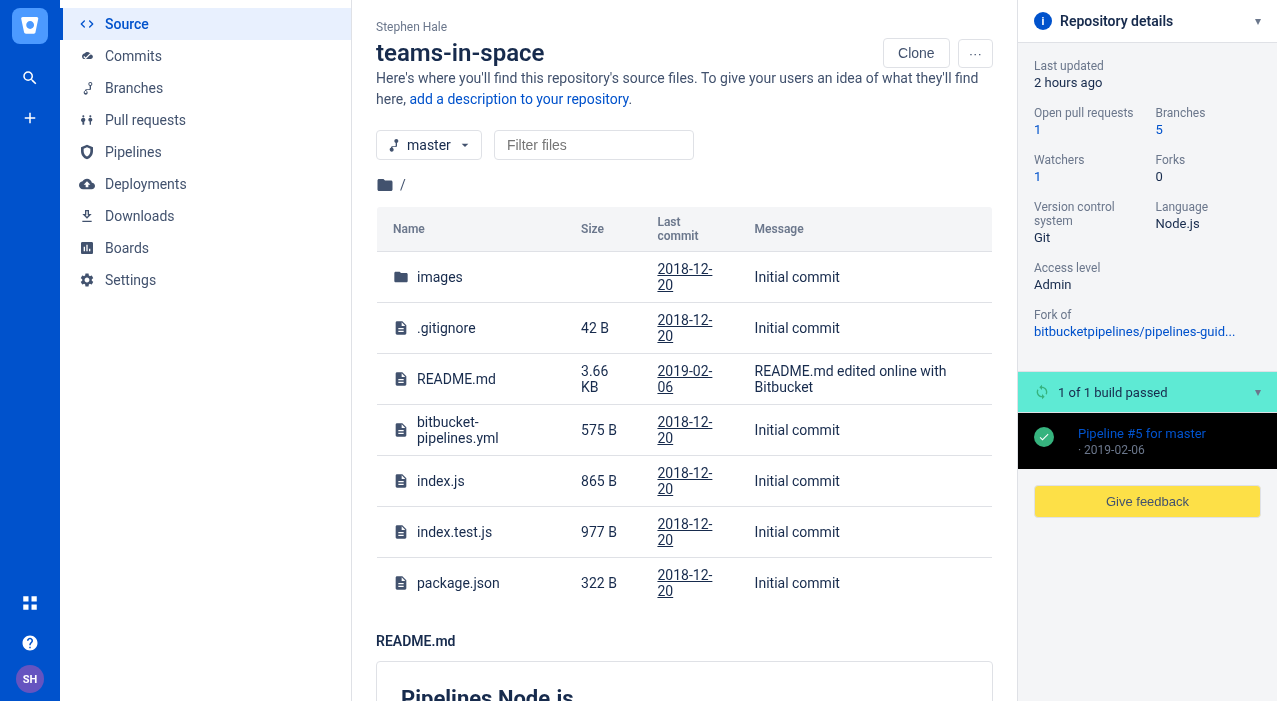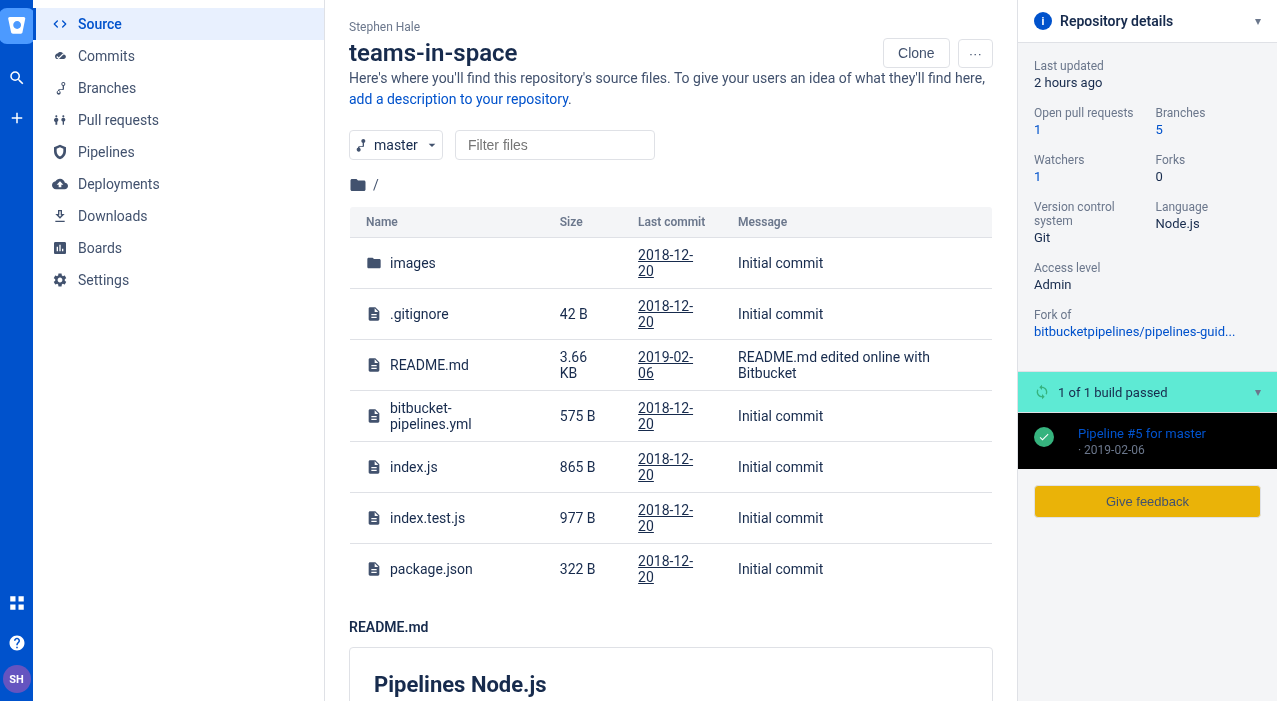--- a/index.html
+++ b/index.html
@@ -1,19 +1,19 @@
 <!DOCTYPE html>
 <html><head>
   <meta charset="utf-8">
   <style>
     * { box-sizing: border-box; margin: 0; padding: 0; }
     body { font-family: -apple-system, BlinkMacSystemFont, 'Segoe UI', Roboto, sans-serif; font-size: 14px; color: #172b4d; background: #f4f5f7; display: flex; height: 701px; overflow: hidden; }
 
     
-    .icon-bar { width: 33px; background: #0052cc; display: flex; flex-direction: column; align-items: center; padding-top: 8px; gap: 4px; flex-shrink: 0; }
+    .icon-bar { width: 60px; background: #0052cc; display: flex; flex-direction: column; align-items: center; padding-top: 8px; gap: 4px; flex-shrink: 0; }
     .icon-bar-logo { width: 36px; height: 36px; background: #4c9aff; border-radius: 8px; display: flex; align-items: center; justify-content: center; margin-bottom: 12px; }
     .icon-bar-logo svg { width: 22px; height: 22px; fill: white; }
     .icon-bar-btn { width: 36px; height: 36px; border-radius: 6px; display: flex; align-items: center; justify-content: center; cursor: pointer; color: rgba(255,255,255,0.8); }
     .icon-bar-bottom { margin-top: auto; margin-bottom: 8px; display: flex; flex-direction: column; align-items: center; gap: 4px; }
     .avatar-circle { width: 28px; height: 28px; border-radius: 50%; background: #6554c0; display: flex; align-items: center; justify-content: center; color: white; font-size: 11px; font-weight: bold; cursor: pointer; }
 
     
     .sidebar { width: 292px; background: #fff; border-right: 1px solid #dfe1e6; display: flex; flex-direction: column; flex-shrink: 0; overflow-y: auto; }
     .sidebar-nav { display: flex; flex-direction: column; padding: 8px 0; }
     .sidebar-item { display: flex; align-items: center; gap: 10px; padding: 8px 16px; cursor: pointer; color: #42526e; font-size: 14px; text-decoration: none; border-left: 3px solid transparent; }
@@ -53,21 +53,21 @@
     .repo-actions { display: flex; gap: 8px; align-items: center; }
     .btn-clone { background: #fff; border: 1px solid #dfe1e6; padding: 6px 14px; border-radius: 4px; cursor: pointer; font-size: 14px; color: #42526e; font-weight: 500; }
     .btn-more { background: #fff; border: 1px solid #dfe1e6; padding: 6px 10px; border-radius: 4px; cursor: pointer; color: #42526e; }
 
     
     .repo-description { font-size: 14px; color: #42526e; margin-bottom: 20px; line-height: 1.5; }
     .repo-description a { color: #0052cc; text-decoration: none; }
 
     
     .repo-toolbar { display: flex; align-items: center; gap: 12px; margin-bottom: 16px; }
-    .branch-select { display: flex; align-items: center; gap: 6px; background: #fff; border: 1px solid #dfe1e6; padding: 6px 2px; border-radius: 4px; cursor: pointer; font-size: 14px; color: #172b4d; }
+    .branch-select { display: flex; align-items: center; gap: 6px; background: #fff; border: 1px solid #dfe1e6; padding: 6px 8px; border-radius: 4px; cursor: pointer; font-size: 14px; color: #172b4d; }
     .branch-select svg { width: 16px; height: 16px; fill: #42526e; }
     .filter-input { border: 1px solid #dfe1e6; border-radius: 4px; padding: 6px 12px; font-size: 14px; width: 200px; outline: none; color: #172b4d; }
 
     
     .file-path { display: flex; align-items: center; gap: 6px; font-size: 14px; color: #42526e; margin-bottom: 12px; }
     .file-path svg { width: 18px; height: 18px; fill: #42526e; }
     .file-table { width: 100%; border-collapse: collapse; border: 1px solid #dfe1e6; border-radius: 4px; overflow: hidden; margin-bottom: 24px; }
     .file-table thead tr { background: #f4f5f7; }
     .file-table th { text-align: left; padding: 8px 16px; font-size: 12px; font-weight: 600; color: #6b778c; border-bottom: 1px solid #dfe1e6; }
     .file-table td { padding: 9px 16px; border-bottom: 1px solid #dfe1e6; font-size: 14px; color: #172b4d; }
@@ -77,21 +77,21 @@
     .file-name-cell a { color: #172b4d; text-decoration: none; }
     .col-size { color: #6b778c; }
     .col-date { color: #6b778c; text-decoration: underline; }
 
     
     .readme-header { font-size: 14px; font-weight: 600; color: #172b4d; margin-bottom: 12px; }
     .readme-card { border: 1px solid #dfe1e6; border-radius: 4px; padding: 24px; background: #fff; }
     .readme-title { font-size: 22px; font-weight: 700; color: #172b4d; margin-bottom: 12px; }
 
     
-    .give-feedback-btn { margin: 16px; padding: 8px 14px; background: #eab308; border: 1px solid #dfe1e6; border-radius: 4px; cursor: pointer; font-size: 13px; color: #42526e; width: calc(100% - 32px); text-align: center; }
+    .give-feedback-btn { margin: 16px; padding: 8px 14px; background: #fde047; border: 1px solid #dfe1e6; border-radius: 4px; cursor: pointer; font-size: 13px; color: #42526e; width: calc(100% - 32px); text-align: center; }
 
     .info-icon { width: 18px; height: 18px; border-radius: 50%; background: #0052cc; color: white; display: flex; align-items: center; justify-content: center; font-size: 11px; font-weight: bold; flex-shrink: 0; }
     .chevron-icon { color: #6b778c; font-size: 12px; }
   </style>
 </head>
 <body>
 
 <div class="icon-bar">
   <div class="icon-bar-logo">
     <svg viewBox="0 0 32 32" xmlns="http://www.w3.org/2000/svg">

